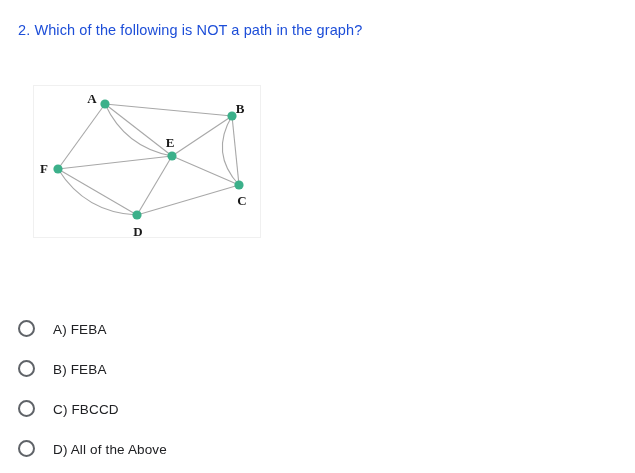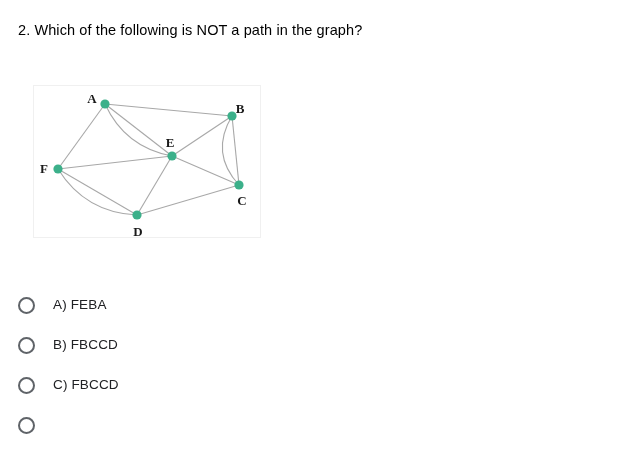--- a/index.html
+++ b/index.html
@@ -17,21 +17,21 @@
   }
 
   
   .question {
     position: absolute;
     left: 18px;
     top: 20px;
     font-size: 14.5px;
     line-height: 20px;
     letter-spacing: 0.1px;
-    color: #000000;
+    color: #1d4ed8;
     white-space: nowrap;
   }
 
   
   .figure-block {
     position: absolute;
     left: 33px;
     top: 85px;
     width: 228px;
   }
@@ -60,21 +60,21 @@
 
   
   .options {
     position: absolute;
     left: 18px;
     top: 297px;
     width: 400px;
   }
   .option-row {
     display: flex;
-    align-items: flex-start;
+    align-items: flex-end;
     height: 40px;
   }
   .radio {
     width: 17px;
     height: 17px;
     border: 2px solid #5f6368;
     border-radius: 50%;
     box-sizing: border-box;
     flex: 0 0 auto;
   }
@@ -123,22 +123,23 @@
   </div>
 </div>
 
 <div class="options">
   <div class="option-row">
     <span class="radio"></span>
     <span class="option-label">A) FEBA</span>
   </div>
   <div class="option-row">
     <span class="radio"></span>
-    <span class="option-label">B) FBCCD</span>
+    <span class="option-label">B) FEBA</span>
   </div>
   <div class="option-row">
     <span class="radio"></span>
     <span class="option-label">C) FBCCD</span>
   </div>
   <div class="option-row">
     <span class="radio"></span>
+    <span class="option-label">D) All of the Above</span>
   </div>
 </div>
 
 </body></html>

